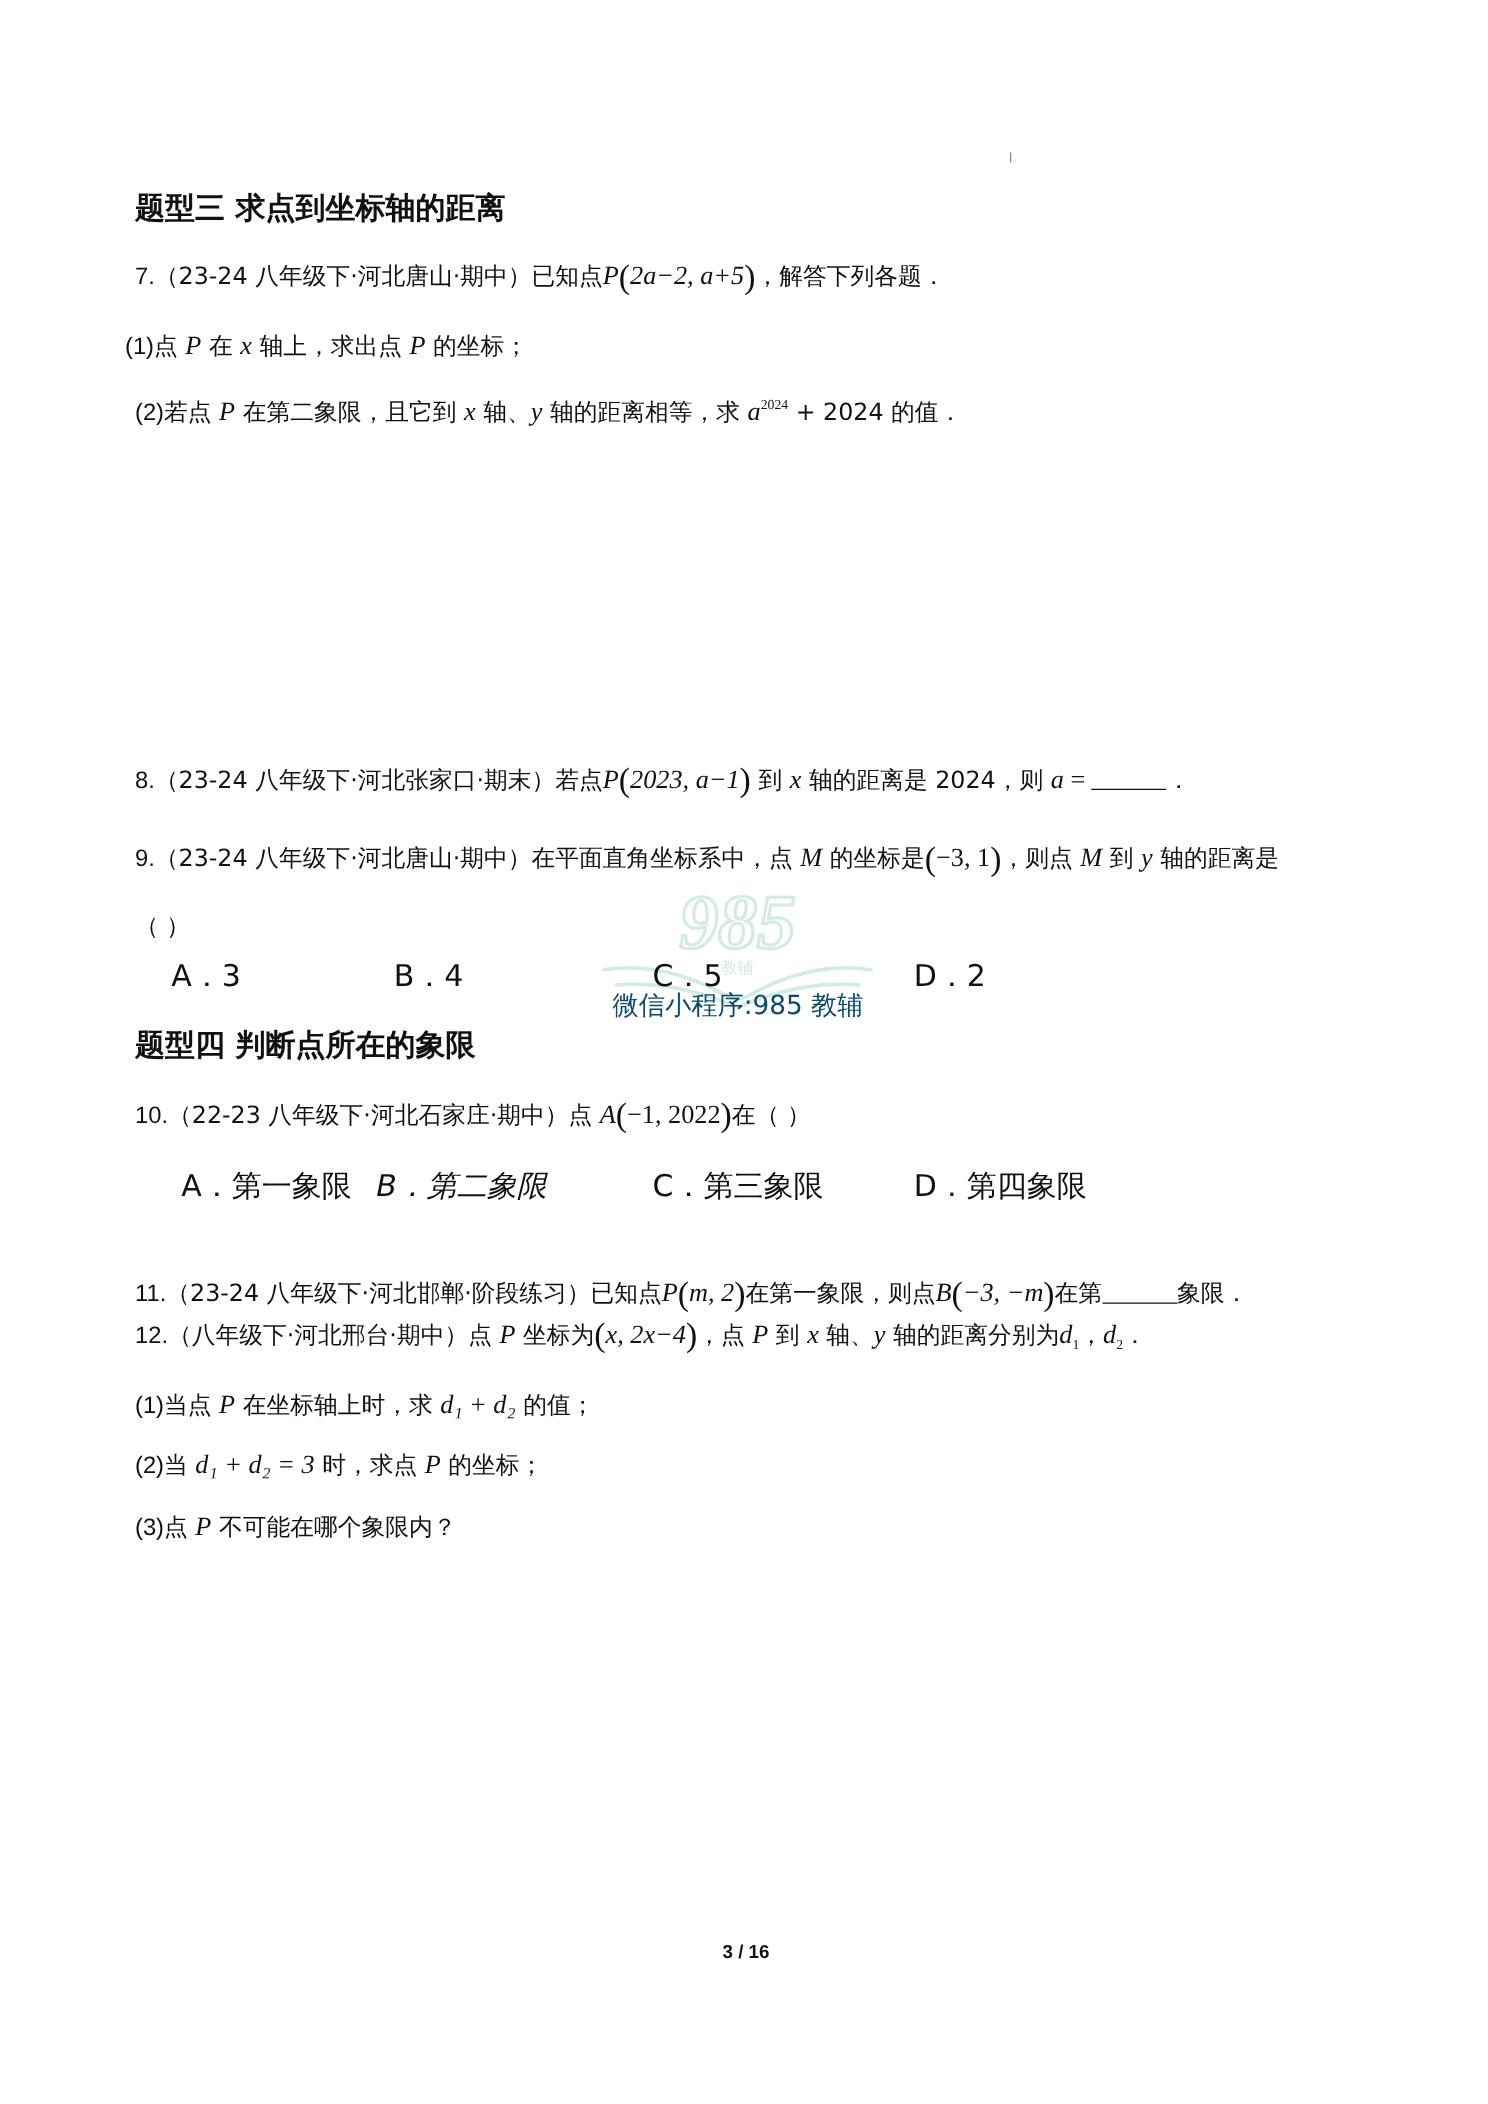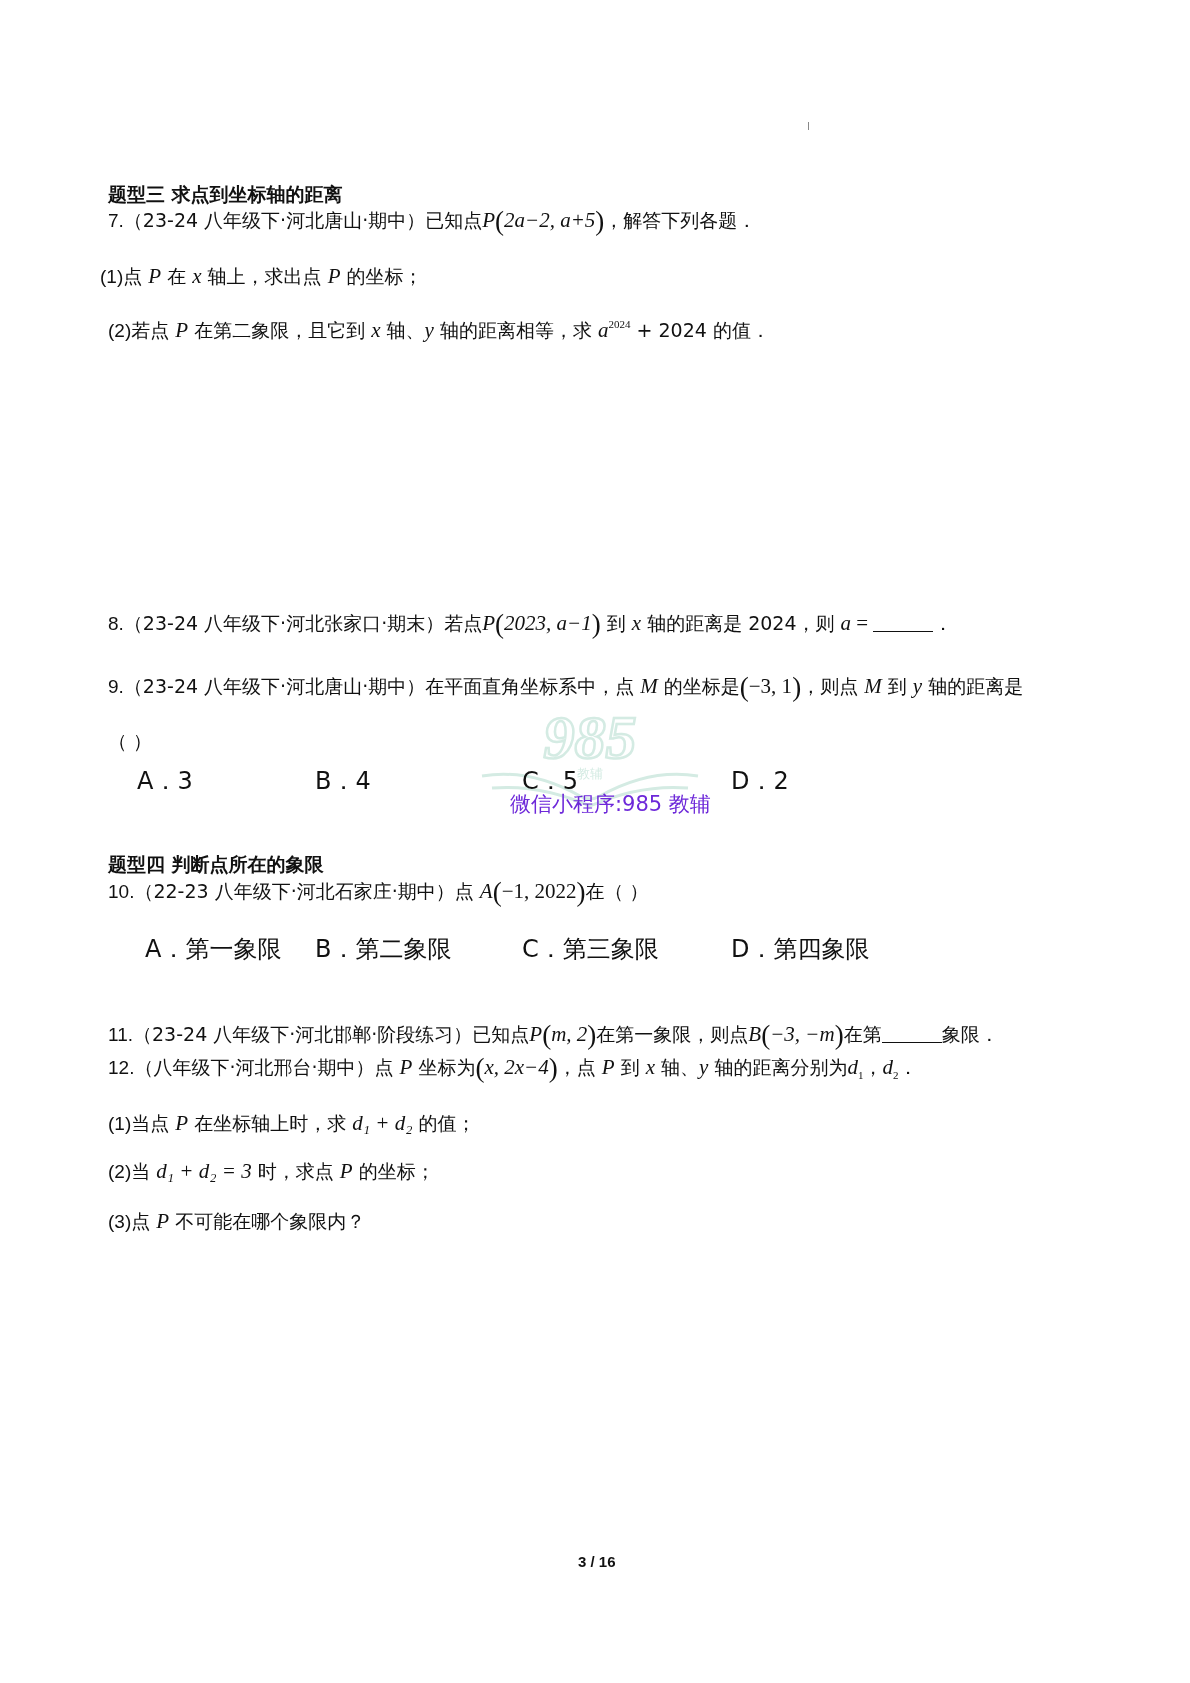--- a/index.html
+++ b/index.html
@@ -1,32 +1,32 @@
 <!DOCTYPE html>
 <html><head>
 <meta charset="utf-8">
 <style>
   html, body { margin: 0; padding: 0; background: #ffffff; }
   body { width: 1190px; height: 1683px; position: relative; overflow: hidden;
          font-family: "DejaVu Sans", "Liberation Sans", sans-serif; color: #111; }
   .abs { position: absolute; white-space: nowrap; }
   .line { font-size: 19px; line-height: 28px; }
-  .heading { font-size: 19px; font-weight: bold; line-height: 28px; margin-top: 28px; }
+  .heading { font-size: 24px; font-weight: bold; line-height: 28px; }
   .num { font-family: "Liberation Sans", sans-serif; }
   .m { font-family: "Liberation Serif", "DejaVu Serif", serif; font-style: italic; font-size: 21px; }
   .mr { font-family: "Liberation Serif", "DejaVu Serif", serif; font-size: 21px; }
   .paren { font-family: "Liberation Serif", serif; font-size: 27px; vertical-align: -3px; }
   .sup { font-family: "Liberation Serif", serif; font-size: 11px; vertical-align: 9px; }
   .sub { font-family: "Liberation Serif", serif; font-size: 11px; vertical-align: -5px; }
   .blank { display: inline-block; width: 60px; border-bottom: 1px solid #111; height: 20px; vertical-align: -2px; }
   .choice { font-size: 24px; line-height: 26px; }
   .footer { font-size: 15px; font-weight: bold; font-family: "Liberation Sans", sans-serif; }
   .tick { width: 1px; height: 8px; background: #888; }
   .watermark { position: absolute; left: 470px; top: 698px; width: 240px; height: 120px; }
-  .wm-text { position: absolute; left: 490px; top: 790px; font-size: 21px; color: #6d28d9; white-space: nowrap; margin-left: 20px; }
+  .wm-text { position: absolute; left: 490px; top: 790px; font-size: 21px; color: #0c4a6e; white-space: nowrap; }
 </style>
 </head>
 <body>
 
 <div class="abs tick" style="left:808px; top:122px;"></div>
 
 <div class="abs heading" style="left:108px; top:152px;">题型三  求点到坐标轴的距离</div>
 
 <div class="abs line" style="left:108px; top:206px;">
   <span class="num">7.</span><span>（23-24 八年级下·河北唐山·期中）</span><span>已知点</span><span class="m">P</span><span class="paren">(</span><span class="m">2a−2, a+5</span><span class="paren">)</span><span>，解答下列各题．</span>
@@ -59,21 +59,21 @@
 <div class="abs choice" style="left:315px; top:768px;"><span>B．</span><span>4</span></div>
 <div class="abs choice" style="left:522px; top:768px;"><span>C．</span><span>5</span></div>
 <div class="abs choice" style="left:731px; top:768px;"><span>D．</span><span>2</span></div>
 
 <div class="abs heading" style="left:108px; top:822px;">题型四    判断点所在的象限</div>
 
 <div class="abs line" style="left:108px; top:877px;">
   <span class="num">10.</span><span>（22-23 八年级下·河北石家庄·期中）</span><span>点 </span><span class="m">A</span><span class="paren">(</span><span class="mr">−1, 2022</span><span class="paren">)</span><span>在（    ）</span>
 </div>
 <div class="abs choice" style="left:145px; top:936px;"><span>A．</span><span>第一象限</span></div>
-<div class="abs choice" style="left:315px; top:936px;"><span>B．</span><span>第二象限</span></div>
+<div class="abs choice" style="left:301px; top:936px;font-style:italic;"><span>B．</span><span>第二象限</span></div>
 <div class="abs choice" style="left:522px; top:936px;"><span>C．</span><span>第三象限</span></div>
 <div class="abs choice" style="left:731px; top:936px;"><span>D．</span><span>第四象限</span></div>
 
 <div class="abs line" style="left:108px; top:1020px;">
   <span class="num">11.</span><span>（23-24 八年级下·河北邯郸·阶段练习）</span><span>已知点</span><span class="m">P</span><span class="paren">(</span><span class="m">m, 2</span><span class="paren">)</span><span>在第一象限，则点</span><span class="m">B</span><span class="paren">(</span><span class="m">−3, −m</span><span class="paren">)</span><span>在第</span><span class="blank"></span><span>象限．</span>
 </div>
 
 <div class="abs line" style="left:108px; top:1053px;">
   <span class="num">12.</span><span>（八年级下·河北邢台·期中）</span><span>点 </span><span class="m">P</span><span> 坐标为</span><span class="paren">(</span><span class="m">x, 2x−4</span><span class="paren">)</span><span>，点 </span><span class="m">P</span><span> 到 </span><span class="m">x</span><span> 轴、</span><span class="m">y</span><span> 轴的距离分别为</span><span class="m">d</span><span class="sub">1</span><span>，</span><span class="m">d</span><span class="sub">2</span><span>．</span>
 </div>

